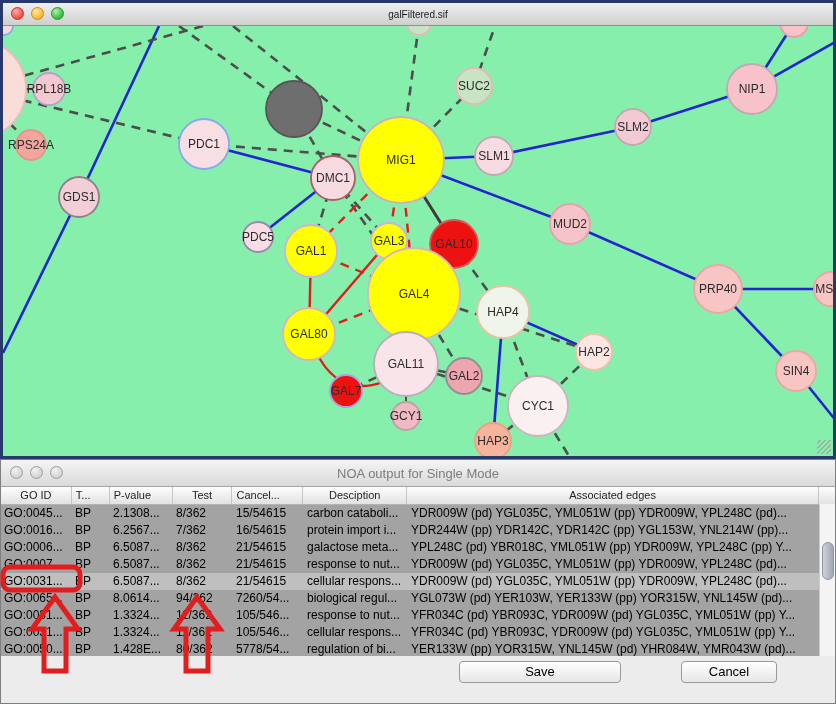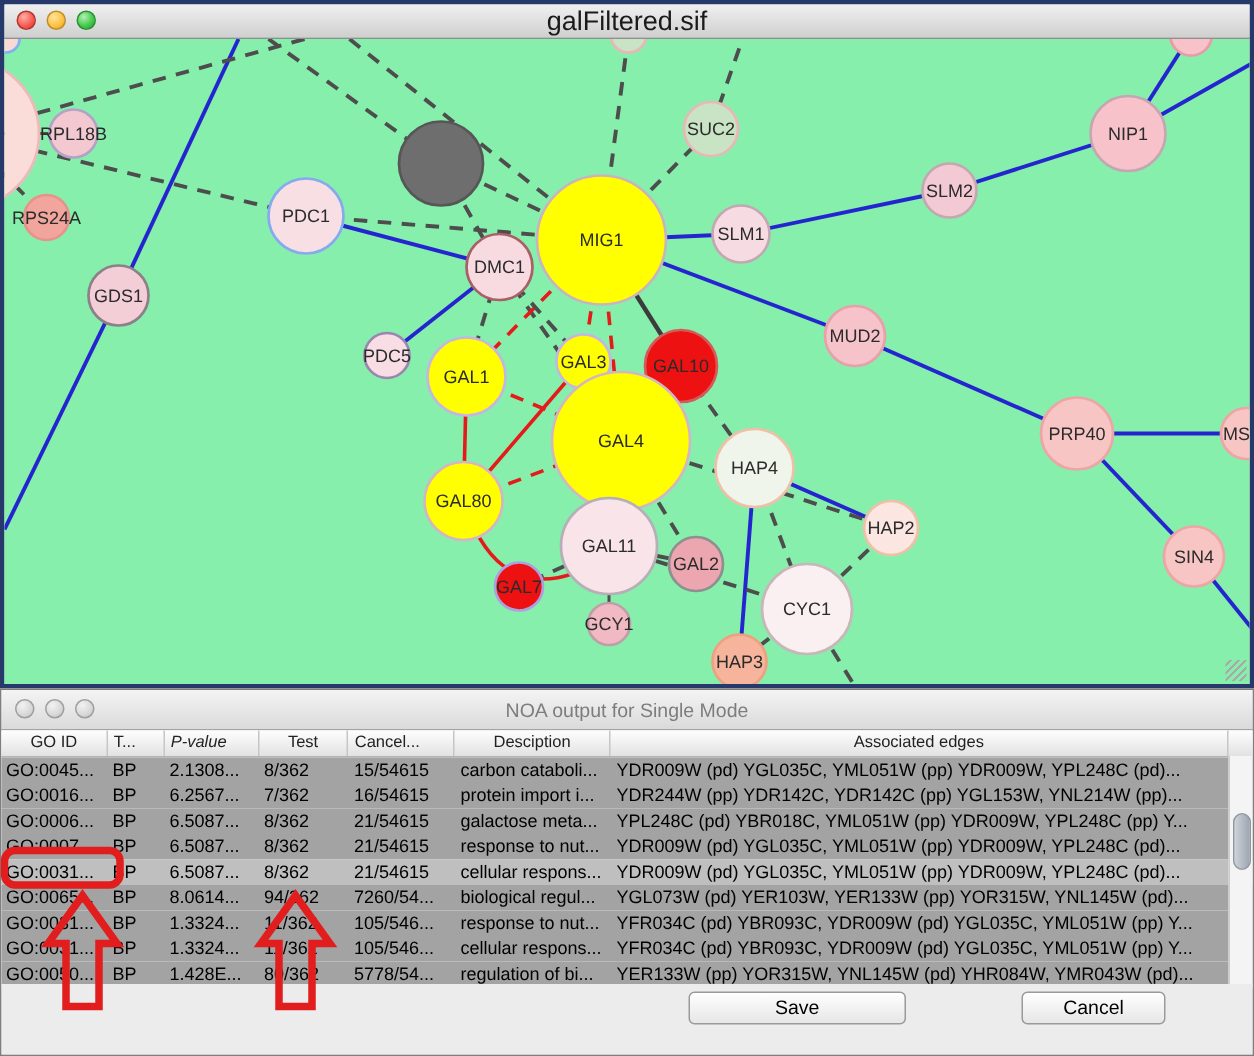--- a/index.html
+++ b/index.html
@@ -3,21 +3,21 @@
 <meta charset="utf-8">
 <style>
   html,body{margin:0;padding:0;}
   body{width:836px;height:704px;position:relative;background:#555;font-family:"Liberation Sans",sans-serif;overflow:hidden;}
 
   
   .win-top{position:absolute;top:0;left:0;width:836px;height:459px;box-sizing:border-box;
     border:3px solid #27386b;background:#fff;}
   .titlebar{height:22px;background:linear-gradient(#f0f0f0,#cfcfcf);border-bottom:1px solid #8f8f8f;
     position:relative;display:flex;align-items:center;justify-content:center;}
-  .titlebar .title{font-size:18px;color:#1a1a1a;}
+  .titlebar .title{font-size:10px;color:#1a1a1a;}
   .lights{position:absolute;left:8px;top:4px;display:flex;}
   .tl{width:13px;height:13px;border-radius:50%;margin-right:7px;box-sizing:border-box;}
   .tl.red{background:radial-gradient(circle at 35% 30%,#ffada6,#f6594e 60%,#cf3a31);border:1px solid #b5342c;}
   .tl.yellow{background:radial-gradient(circle at 35% 30%,#ffe3a0,#fdc13e 60%,#d99d25);border:1px solid #c08f21;}
   .tl.green{background:radial-gradient(circle at 35% 30%,#b2f0b5,#3fc747 60%,#2d9e35);border:1px solid #289130;}
   .tl.gray{background:radial-gradient(circle at 35% 30%,#f2f2f2,#d6d6d6 65%,#bdbdbd);border:1px solid #9e9e9e;}
   .net-area{position:relative;width:830px;height:430px;background:#86efac;}
   .net-area svg{display:block;}
   .grip{position:absolute;right:2px;bottom:2px;width:14px;height:14px;
     background:repeating-linear-gradient(135deg,transparent 0 2px,#a9a9a9 2px 3.5px);}
@@ -40,31 +40,31 @@
   .lights2{position:absolute;left:9px;top:6px;display:flex;}
 
   .table{position:relative;width:834px;background:#fff;border-bottom:1px solid #a8a8a8;}
   .thead{display:flex;height:17px;background:linear-gradient(#fefefe,#e2e2e2);border-bottom:1px solid #b3b3b3;}
   .hcell{box-sizing:border-box;font-size:11px;color:#222;line-height:16px;border-right:1px solid #c6c6c6;
     white-space:nowrap;overflow:hidden;padding:0 4px;}
   .trow{display:flex;height:17px;background:#a3a3a3;}
   .trow.selected{background:#bfbfbf;}
   .tcell{box-sizing:border-box;font-size:12px;color:#000;line-height:17px;white-space:nowrap;overflow:hidden;padding:0 3px;}
   .c0{width:71px;} .c1{width:38px;} .c2{width:63px;} .c3{width:60px;} .c4{width:71px;} .c5{width:104px;} .c6{width:413px;}
-  .hc0{width:71px;text-align:center;} .hc1{width:38px;} .hc2{width:63px;font-style:italic;} .hc3{width:60px;text-align:center;}
+  .hc0{width:71px;text-align:center;} .hc1{width:38px;} .hc2{width:63px;} .hc3{width:60px;text-align:center;}
   .hc4{width:71px;} .hc5{width:104px;text-align:center;} .hc6{width:413px;text-align:center;} .hc7{width:16px;border-right:none;}
   .scrollbar{position:absolute;top:17px;right:0;width:15px;bottom:0;background:#f4f4f4;border-left:1px solid #cdcdcd;}
   .thumb{position:absolute;left:2px;top:38px;width:10px;height:36px;border-radius:6px;
     background:linear-gradient(90deg,#cfd3d9,#9ea6b2);border:1px solid #8f97a3;}
 
   .footer{position:absolute;left:0;right:0;bottom:0;height:47px;background:#ececec;}
   .btn{position:absolute;top:5px;height:22px;box-sizing:border-box;border:1px solid #9a9a9a;border-radius:4px;
     background:linear-gradient(#ffffff,#e6e6e6);font-size:13px;color:#000;text-align:center;line-height:20px;
     box-shadow:0 1px 0 rgba(255,255,255,.8) inset;}
-  .btn-save{left:458px;width:145px;}
+  .btn-save{left:458px;width:162px;}
   .btn-cancel{left:680px;width:96px;}
 
   
   .overlay{position:absolute;top:0;left:0;width:836px;height:704px;pointer-events:none;z-index:50;}
 </style>
 </head>
 <body>
 
 <div class="win-top">
   <div class="titlebar">

